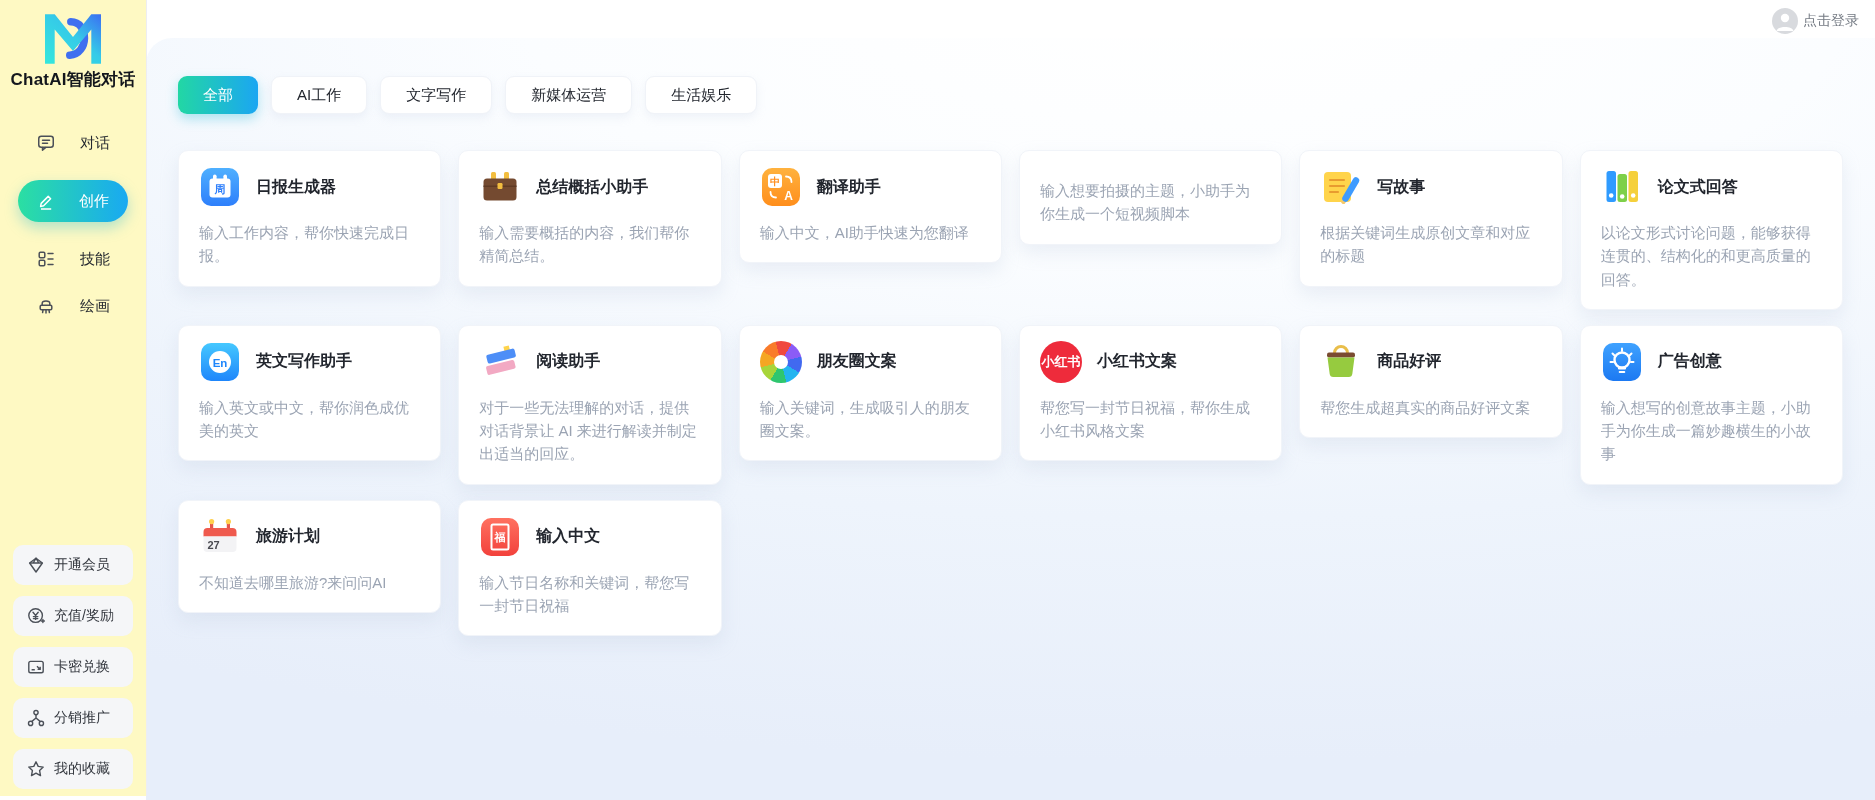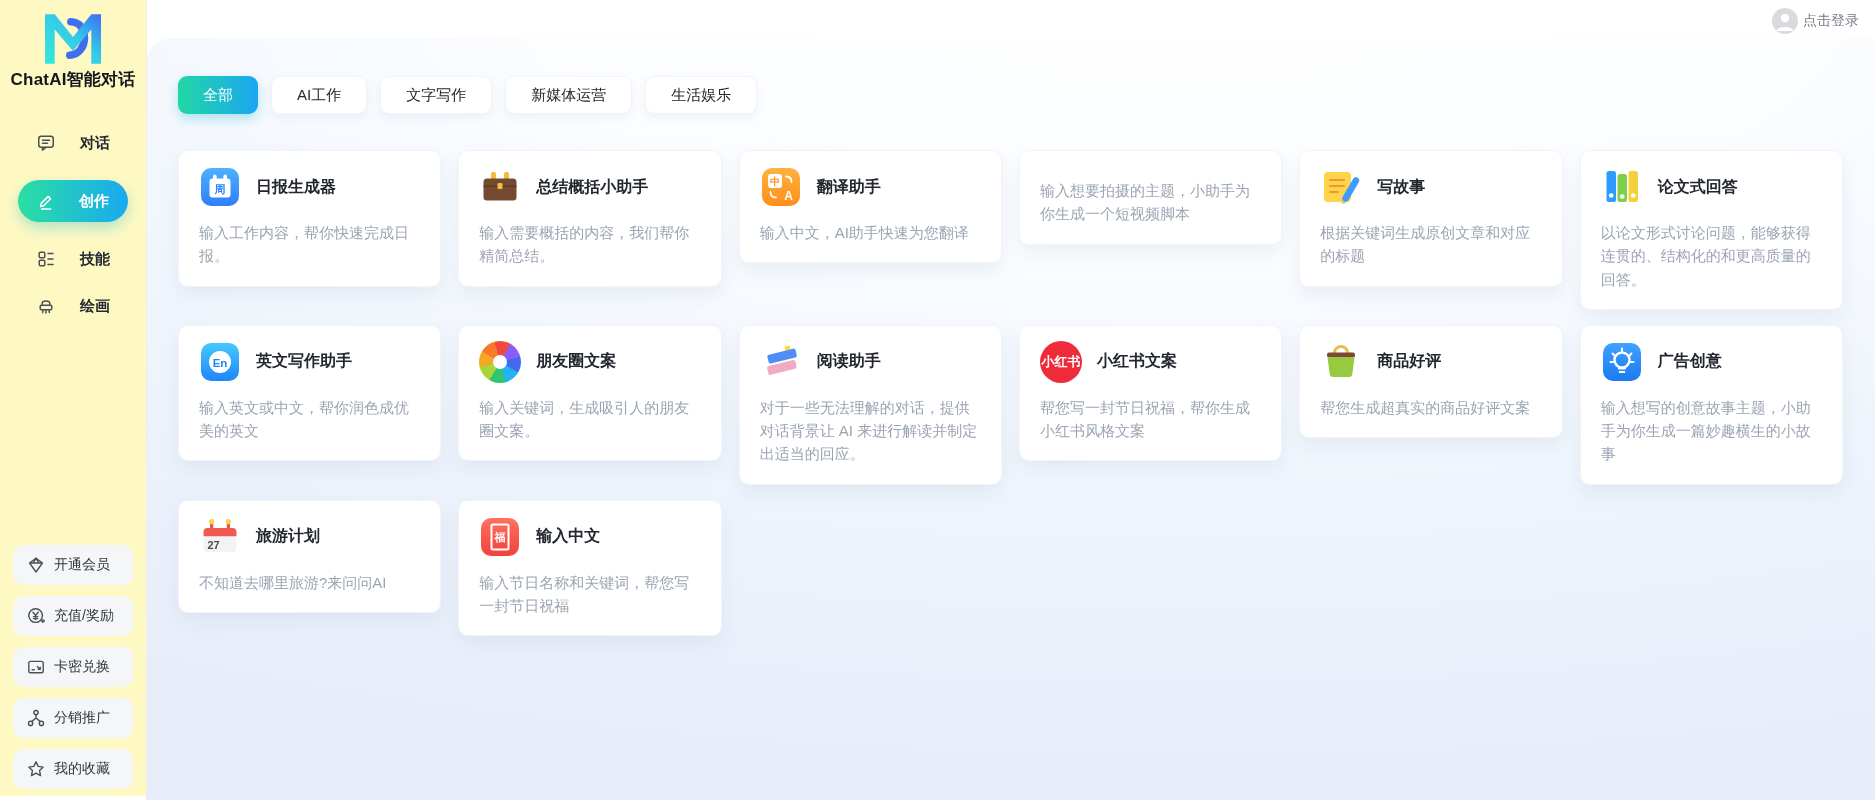--- a/index.html
+++ b/index.html
@@ -4,21 +4,21 @@
 <style>
   html,body{margin:0;padding:0;}
   body{font-family:"Liberation Sans","DejaVu Sans",sans-serif;-webkit-font-smoothing:antialiased;}
   .app{position:relative;width:1875px;height:800px;background:#fff;overflow:hidden;}
 
   
   .sidebar{position:absolute;left:0;top:0;width:146px;height:796px;background:#fef9c3;border-right:1px solid #ededf2;z-index:3;}
   .logo{display:block;margin:10px auto 2px auto;}
   .brand-title{text-align:center;font-size:17px;font-weight:bold;color:#14171d;letter-spacing:.2px;}
   .nav{margin-top:42px;display:flex;flex-direction:column;align-items:center;gap:27px;}
-  .nav-item{display:flex;align-items:center;gap:24px;font-size:15px;font-weight:bold;color:#24282f;cursor:pointer;}
+  .nav-item{display:flex;align-items:center;gap:24px;font-size:15px;font-weight:normal;color:#24282f;cursor:pointer;}
   .nav-item .nicon{display:flex;}
   .nav-item.active{width:110px;height:42px;border-radius:22px;justify-content:center;color:#fff;
      background:linear-gradient(90deg,#2BDFA2 0%,#19A9F2 100%);
      box-shadow:0 6px 14px rgba(41,187,210,.35);}
   .shortcuts{position:absolute;left:13px;bottom:7px;width:120px;display:flex;flex-direction:column;gap:11px;}
   .shortcut{height:40px;background:#f5f6f8;border-radius:10px;display:flex;align-items:center;gap:8px;padding:0 0 0 13px;font-size:14px;color:#33373e;cursor:pointer;white-space:nowrap;}
   .shortcut .sicon{display:flex;flex:0 0 auto;}
 
   
   .login{position:absolute;top:8px;right:16px;display:flex;align-items:center;gap:5px;font-size:14px;color:#757b84;cursor:pointer;z-index:4;}
@@ -299,40 +299,40 @@
                 <text x="21" y="25.5" font-size="11.5" font-weight="bold" fill="#1E86FB" text-anchor="middle">En</text>
               </svg>
           </span>
           <span class="card-title">英文写作助手</span>
         </div>
         <p class="card-desc">输入英文或中文，帮你润色成优美的英文</p>
       </div>
 
       <div class="card">
         <div class="card-head">
-          <span class="ic moments"></span>
-          <span class="card-title">朋友圈文案</span>
-        </div>
-        <p class="card-desc">输入关键词，生成吸引人的朋友圈文案。</p>
-      </div>
-
-      <div class="card">
-        <div class="card-head">
           <span class="ic">
             <svg width="42" height="42" viewBox="0 0 42 42">
                 <g transform="rotate(-14 21 21)">
                   <rect x="6" y="22" width="29" height="9" rx="2" fill="#F2A9C3"></rect>
                   <rect x="28" y="7" width="5.5" height="8" fill="#FFD44B"></rect>
                   <rect x="9" y="11" width="29" height="9" rx="2" fill="#4D8EF7"></rect>
                 </g>
               </svg>
           </span>
           <span class="card-title">阅读助手</span>
         </div>
         <p class="card-desc">对于一些无法理解的对话，提供对话背景让 AI 来进行解读并制定出适当的回应。</p>
+      </div>
+
+      <div class="card">
+        <div class="card-head">
+          <span class="ic moments"></span>
+          <span class="card-title">朋友圈文案</span>
+        </div>
+        <p class="card-desc">输入关键词，生成吸引人的朋友圈文案。</p>
       </div>
 
       <div class="card">
         <div class="card-head">
           <span class="ic xhs">
               <span>小红书</span>
             </span>
           <span class="card-title">小红书文案</span>
         </div>
         <p class="card-desc">帮您写一封节日祝福，帮你生成小红书风格文案</p>

